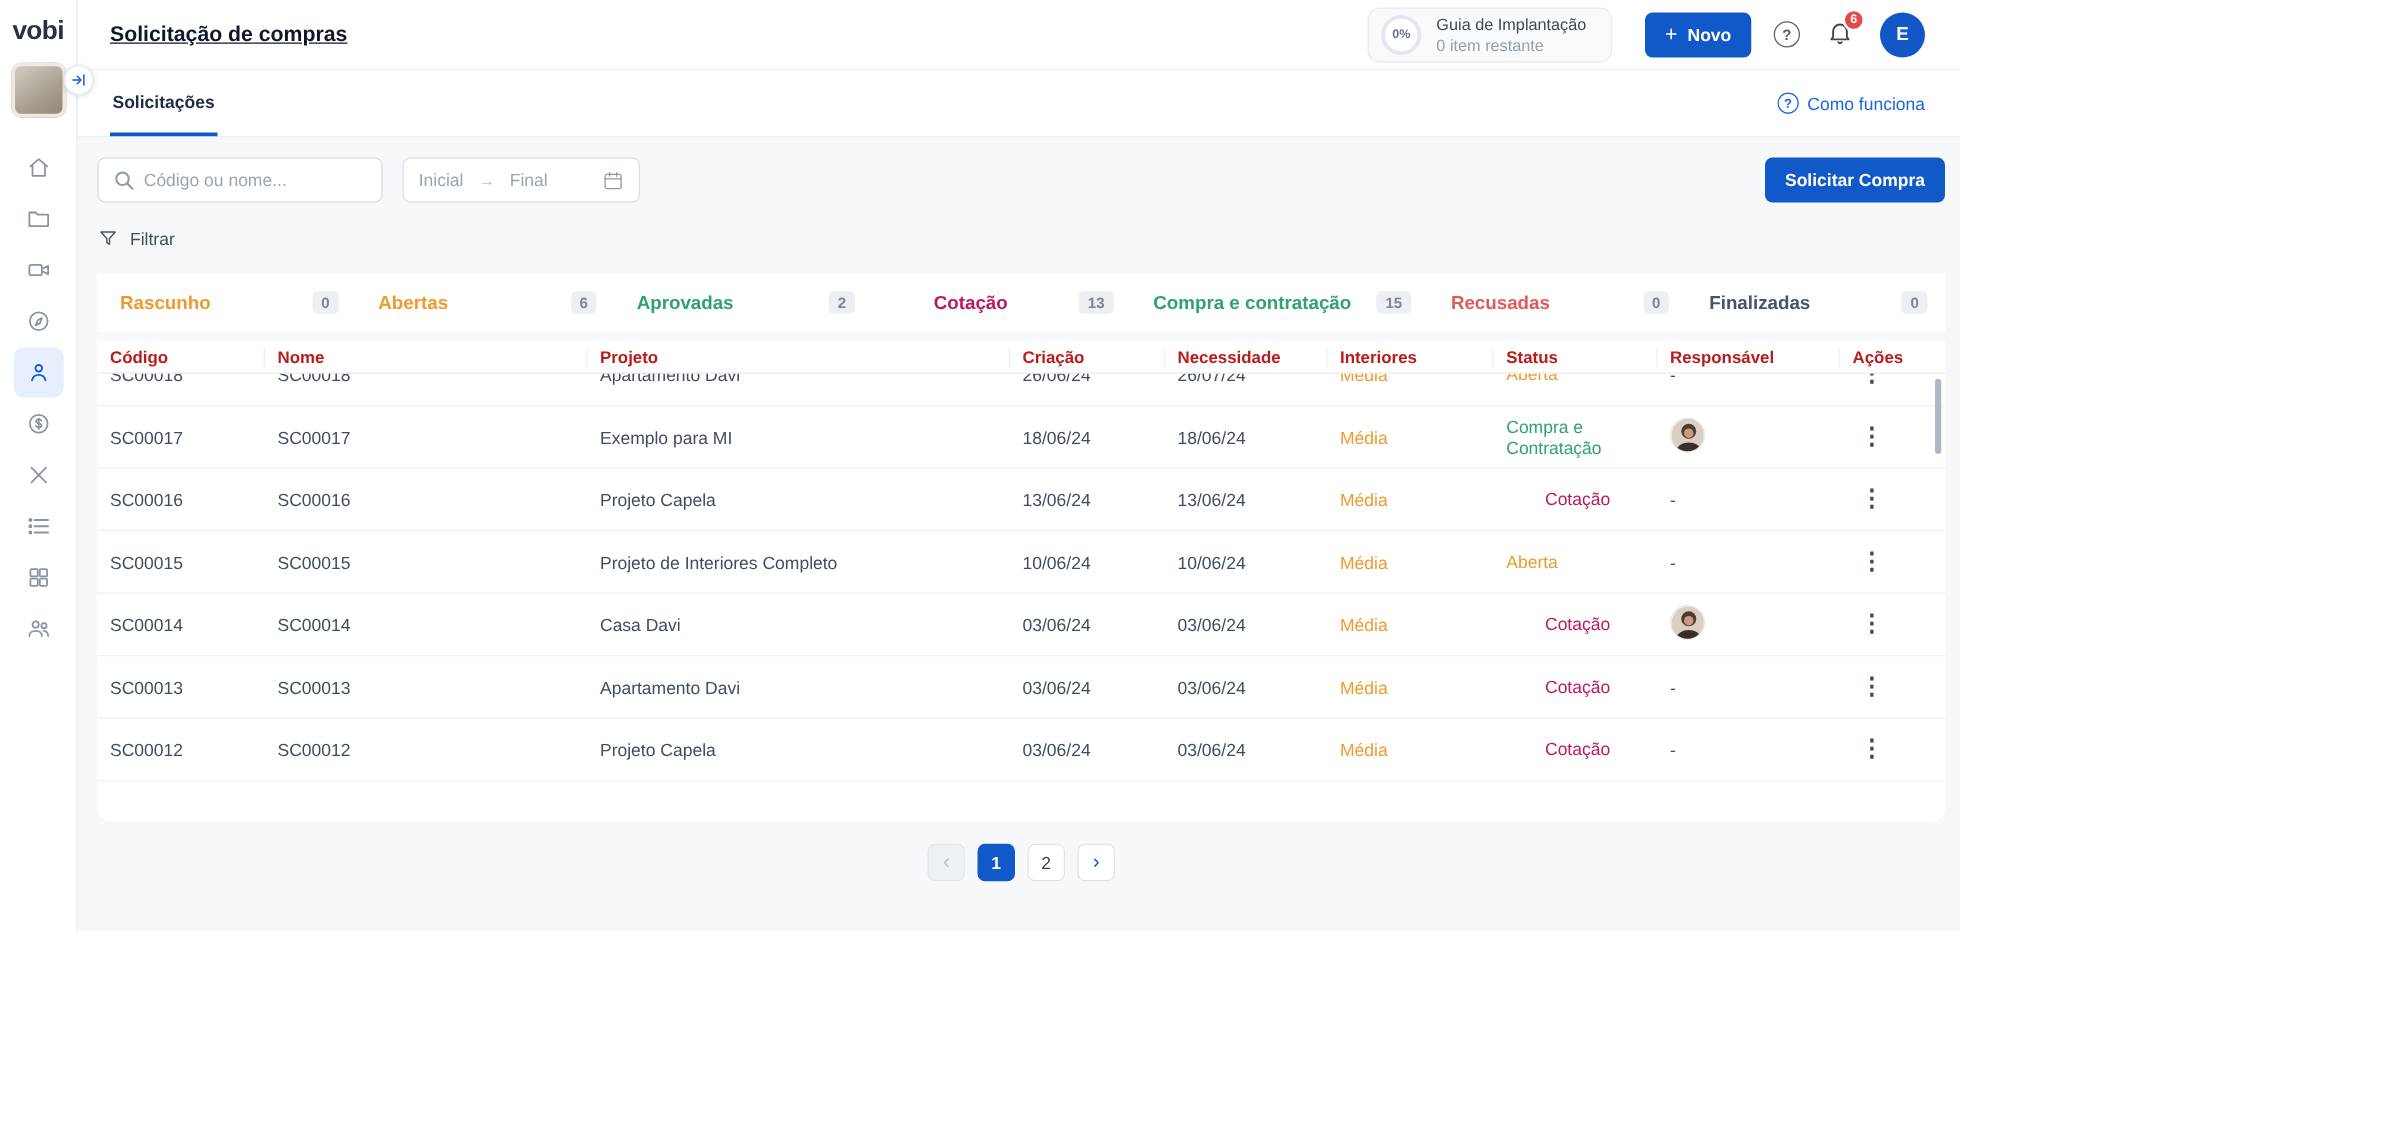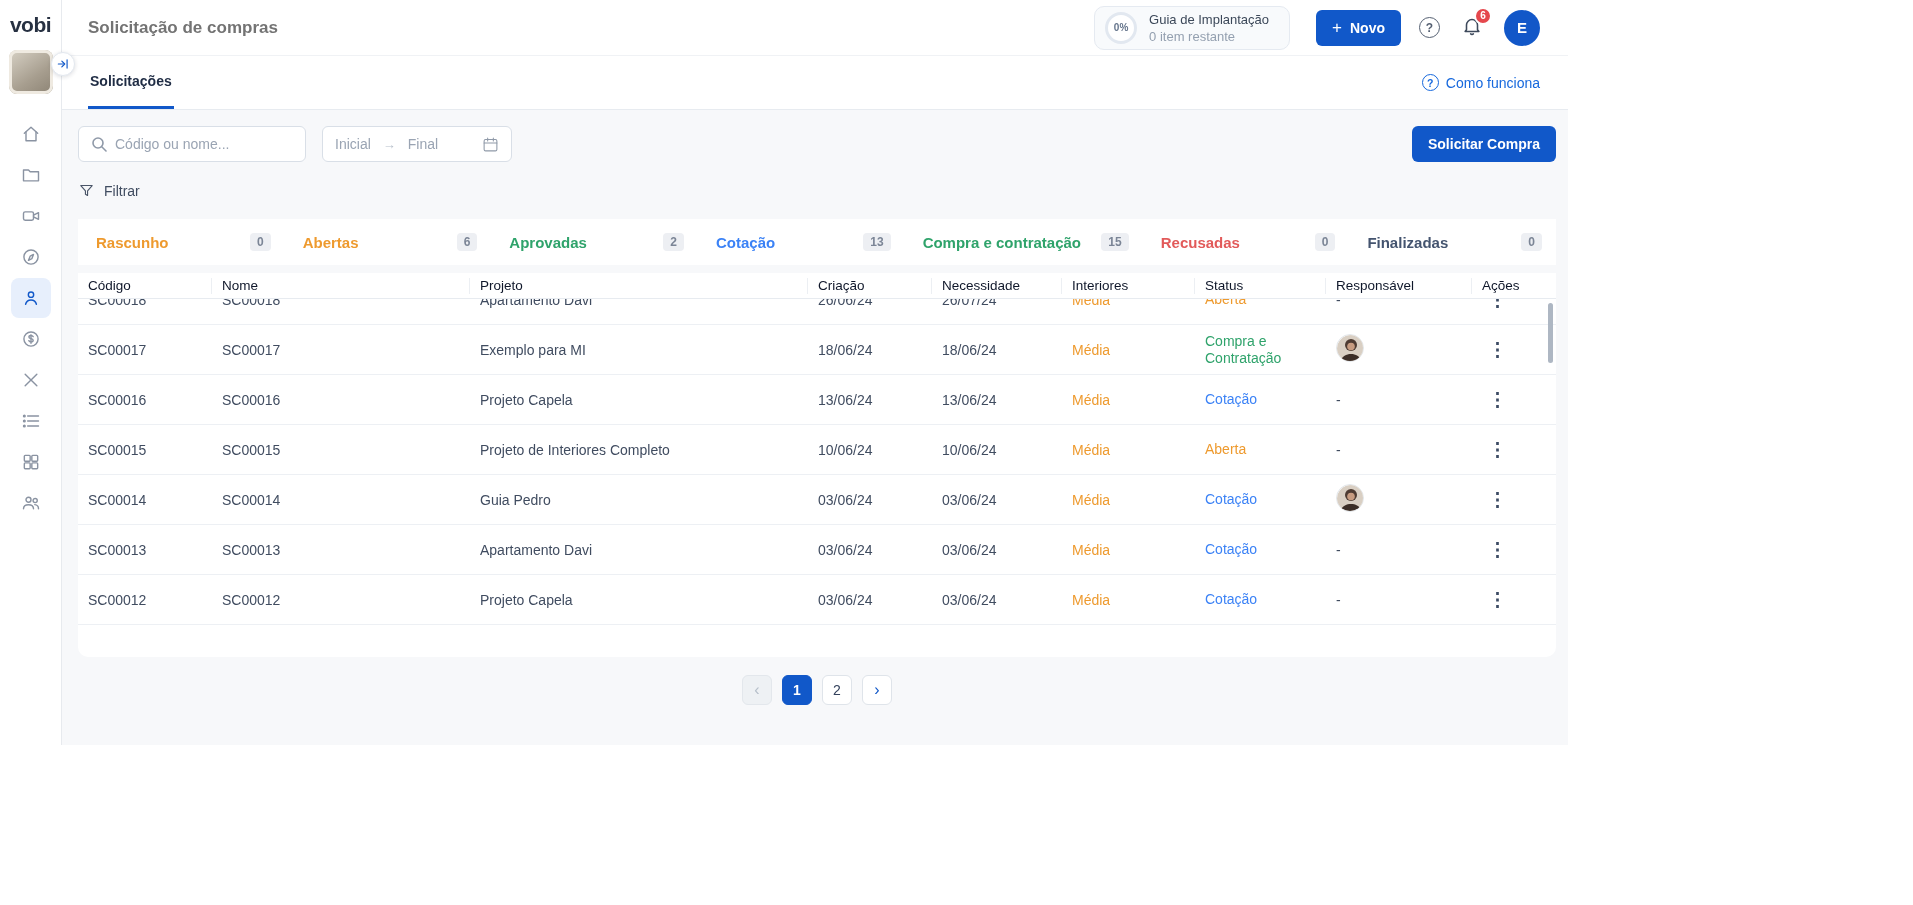--- a/index.html
+++ b/index.html
@@ -20,21 +20,21 @@
   .nav-icons { margin-top:20px; display:flex; flex-direction:column; gap:1px; align-items:center; }
   .nav-btn { width:40px; height:40px; border-radius:8px; display:flex; align-items:center; justify-content:center;
     color:#8a93a2; background:transparent; border:none; cursor:pointer; }
   .nav-btn.active { background:#e7effc; color:#1158c9; }
   .nav-btn svg { stroke:currentColor; fill:none; stroke-width:1.7; stroke-linecap:round; stroke-linejoin:round; }
 
   
   .main { width:1506px; display:flex; flex-direction:column; background:#fff; }
   .topbar { height:56px; background:#fff; display:flex; align-items:center; padding:0 28px 0 26px;
     border-bottom:1px solid #f0f2f5; }
-  .page-title { font-size:17px; font-weight:700; color:#737373; }
+  .page-title { font-size:17px; font-weight:700; color:#0f172a;text-decoration:underline; }
   .topbar-right { margin-left:auto; display:flex; align-items:center; gap:18px; }
   .guide { display:flex; align-items:center; gap:12px; background:#f8fafc; border:1px solid #e5eaf1;
     border-radius:10px; padding:6px 20px 6px 10px; height:44px; cursor:pointer; }
   .guide-ring { width:32px; height:32px; border-radius:50%; border:3px solid #e2e8f0; background:#fff;
     display:flex; align-items:center; justify-content:center; font-size:10px; font-weight:700; color:#64748b; }
   .guide-title { font-size:13px; color:#3c4859; }
   .guide-sub { font-size:13px; color:#94a0b0; margin-top:2px; }
   .btn-novo { display:flex; align-items:center; gap:8px; background:#1158c9; color:#fff; border:none;
     border-radius:6px; height:36px; padding:0 16px; font-size:14px; font-weight:600; cursor:pointer; margin-left:8px; }
   .plus-glyph { font-size:17px; font-weight:400; line-height:1; }
@@ -80,33 +80,33 @@
   .filter-btn svg { stroke:#4a5568; fill:none; stroke-width:1.6; stroke-linejoin:round; }
 
   
   .status-tabs { margin-top:20px; display:flex; height:46px; }
   .stab { flex:1; background:#fff; display:flex; align-items:center; padding:0 14px 0 18px; cursor:pointer; }
   .stab.wide { flex:1.18; }
   .stab.active { background:#dfe6f0; }
   .stab-label { font-size:15px; font-weight:600; white-space:nowrap; }
   [data-type="orange"] { color:#ee9a2e; }
   [data-type="green"]  { color:#2fa36b; }
-  [data-type="blue"]   { color:#3b82f6; }
+  [data-type="blue"]   { color:#be185d;margin-left:31px; }
   [data-type="red"]    { color:#e25a5a; }
   [data-type="gray"]   { color:#44546f; }
   [data-type="dark"]   { color:#26334d; }
   .stab-count { margin-left:auto; background:#edeff3; color:#7b8596; font-size:12px; font-weight:600;
     border-radius:4px; padding:2px 7px; min-width:14px; text-align:center; }
   .stab.active .stab-count { background:#ccd6e6; color:#44506a; }
 
   
   .table-card { margin-top:8px; background:#fff; border-radius:0 0 10px 10px; position:relative; }
   .thead, .trow { display:grid; grid-template-columns:134px 258px 338px 124px 130px 133px 131px 146px 1fr; }
   .thead { height:26px; align-items:center; border-bottom:1px solid #e7ebf0; }
-  .th { font-size:13.5px; font-weight:400; color:#0f172a; padding:0 10px; height:16px; line-height:16px;
+  .th { font-size:13.5px; font-weight:700; color:#b91c1c; padding:0 10px; height:16px; line-height:16px;
     border-right:1px solid #eceff3; white-space:nowrap; overflow:hidden; }
   .th:last-child { border-right:none; }
   .tbody { overflow:hidden; position:relative; }
   .trow { height:50px; align-items:center; border-bottom:1px solid #edf0f4; font-size:14px; color:#404c60; cursor:pointer; }
   .trow.partial { margin-top:-24px; }
   .td { padding:0 10px; overflow:hidden; white-space:nowrap; }
   .td.status { white-space:normal; line-height:17px; }
   .td.prio { color:#ee9a2e; }
   .mini-avatar { width:28px; height:28px; border-radius:50%; overflow:hidden; border:1px solid #e2e6ea; }
   .kebab { background:none; border:none; color:#3b4a63; font-size:19px; font-weight:700; line-height:1;
@@ -381,21 +381,21 @@
             <div class="td">10/06/24</div>
             <div class="td prio">Média</div>
             <div class="td status" data-type="orange">Aberta</div>
             <div class="td">-</div>
             <div class="td"><button class="kebab">⋮</button></div>
           </div>
 
           <div class="trow">
             <div class="td">SC00014</div>
             <div class="td">SC00014</div>
-            <div class="td">Guia Pedro</div>
+            <div class="td">Casa Davi</div>
             <div class="td">03/06/24</div>
             <div class="td">03/06/24</div>
             <div class="td prio">Média</div>
             <div class="td status" data-type="blue">Cotação</div>
             <div class="td">
               <span class="mini-avatar" style="display:inline-block">
                 <svg width="28" height="28" viewBox="0 0 28 28">
                     <circle cx="14" cy="14" r="14" fill="#d9cfc3"></circle>
                     <circle cx="14" cy="10" r="6" fill="#4e3b32"></circle>
                     <circle cx="14" cy="11.5" r="3.8" fill="#c79b80"></circle>

